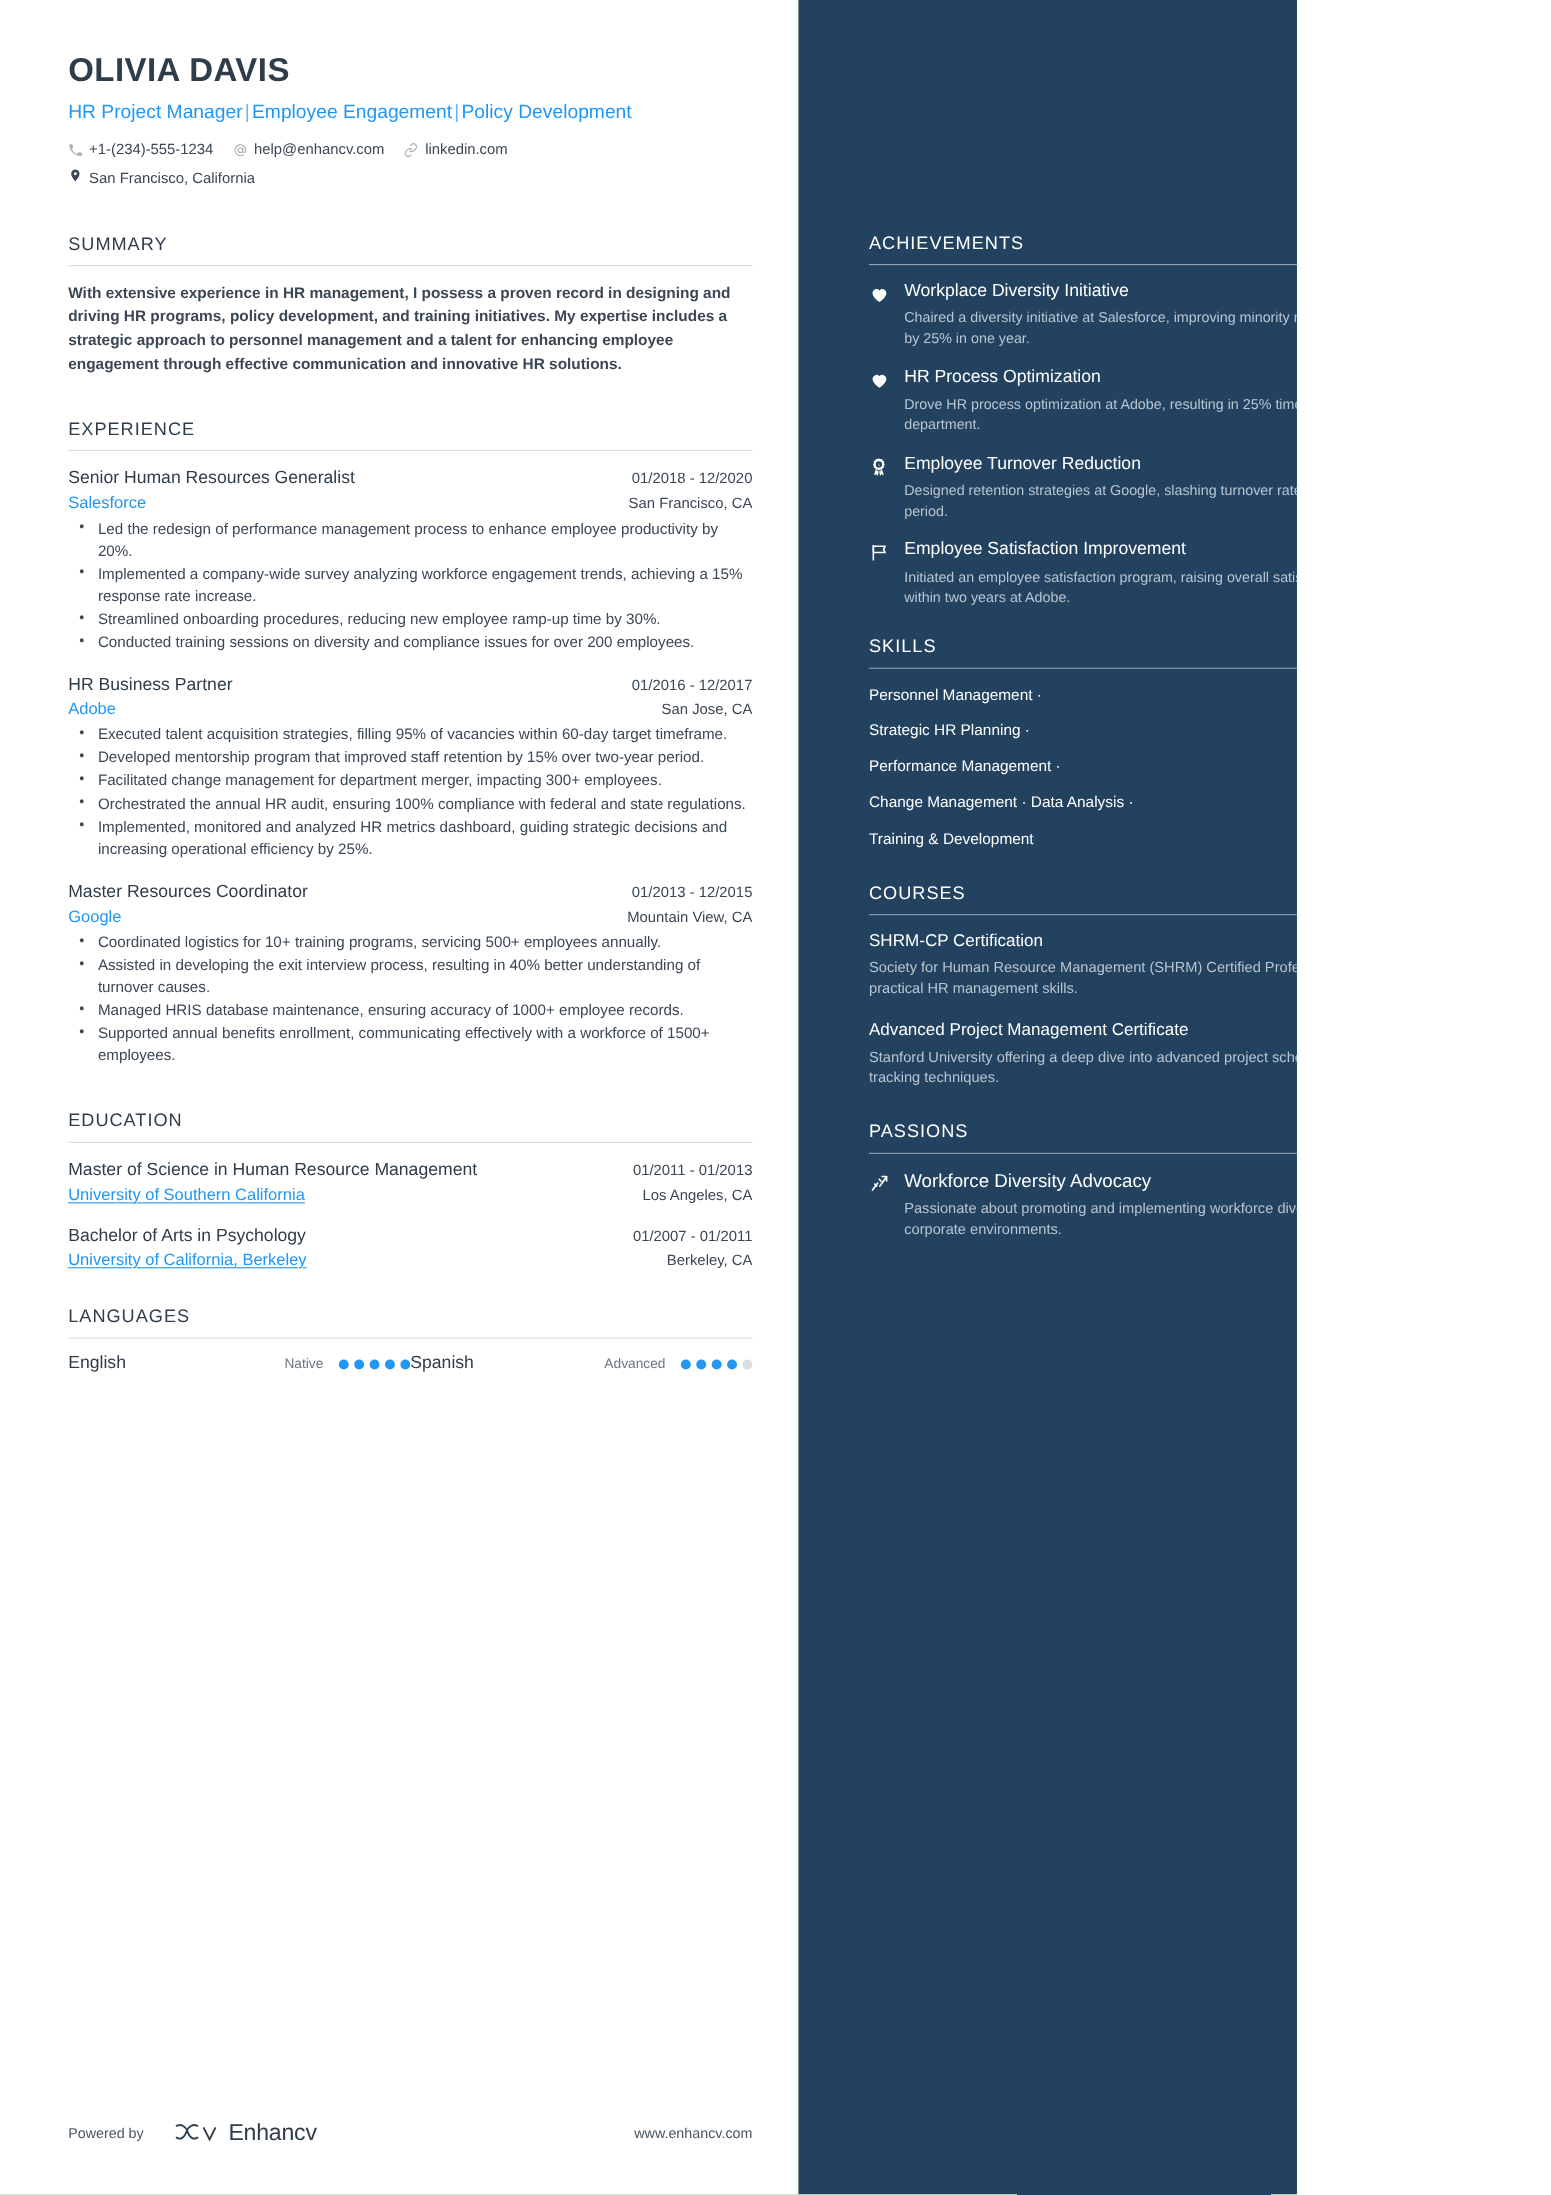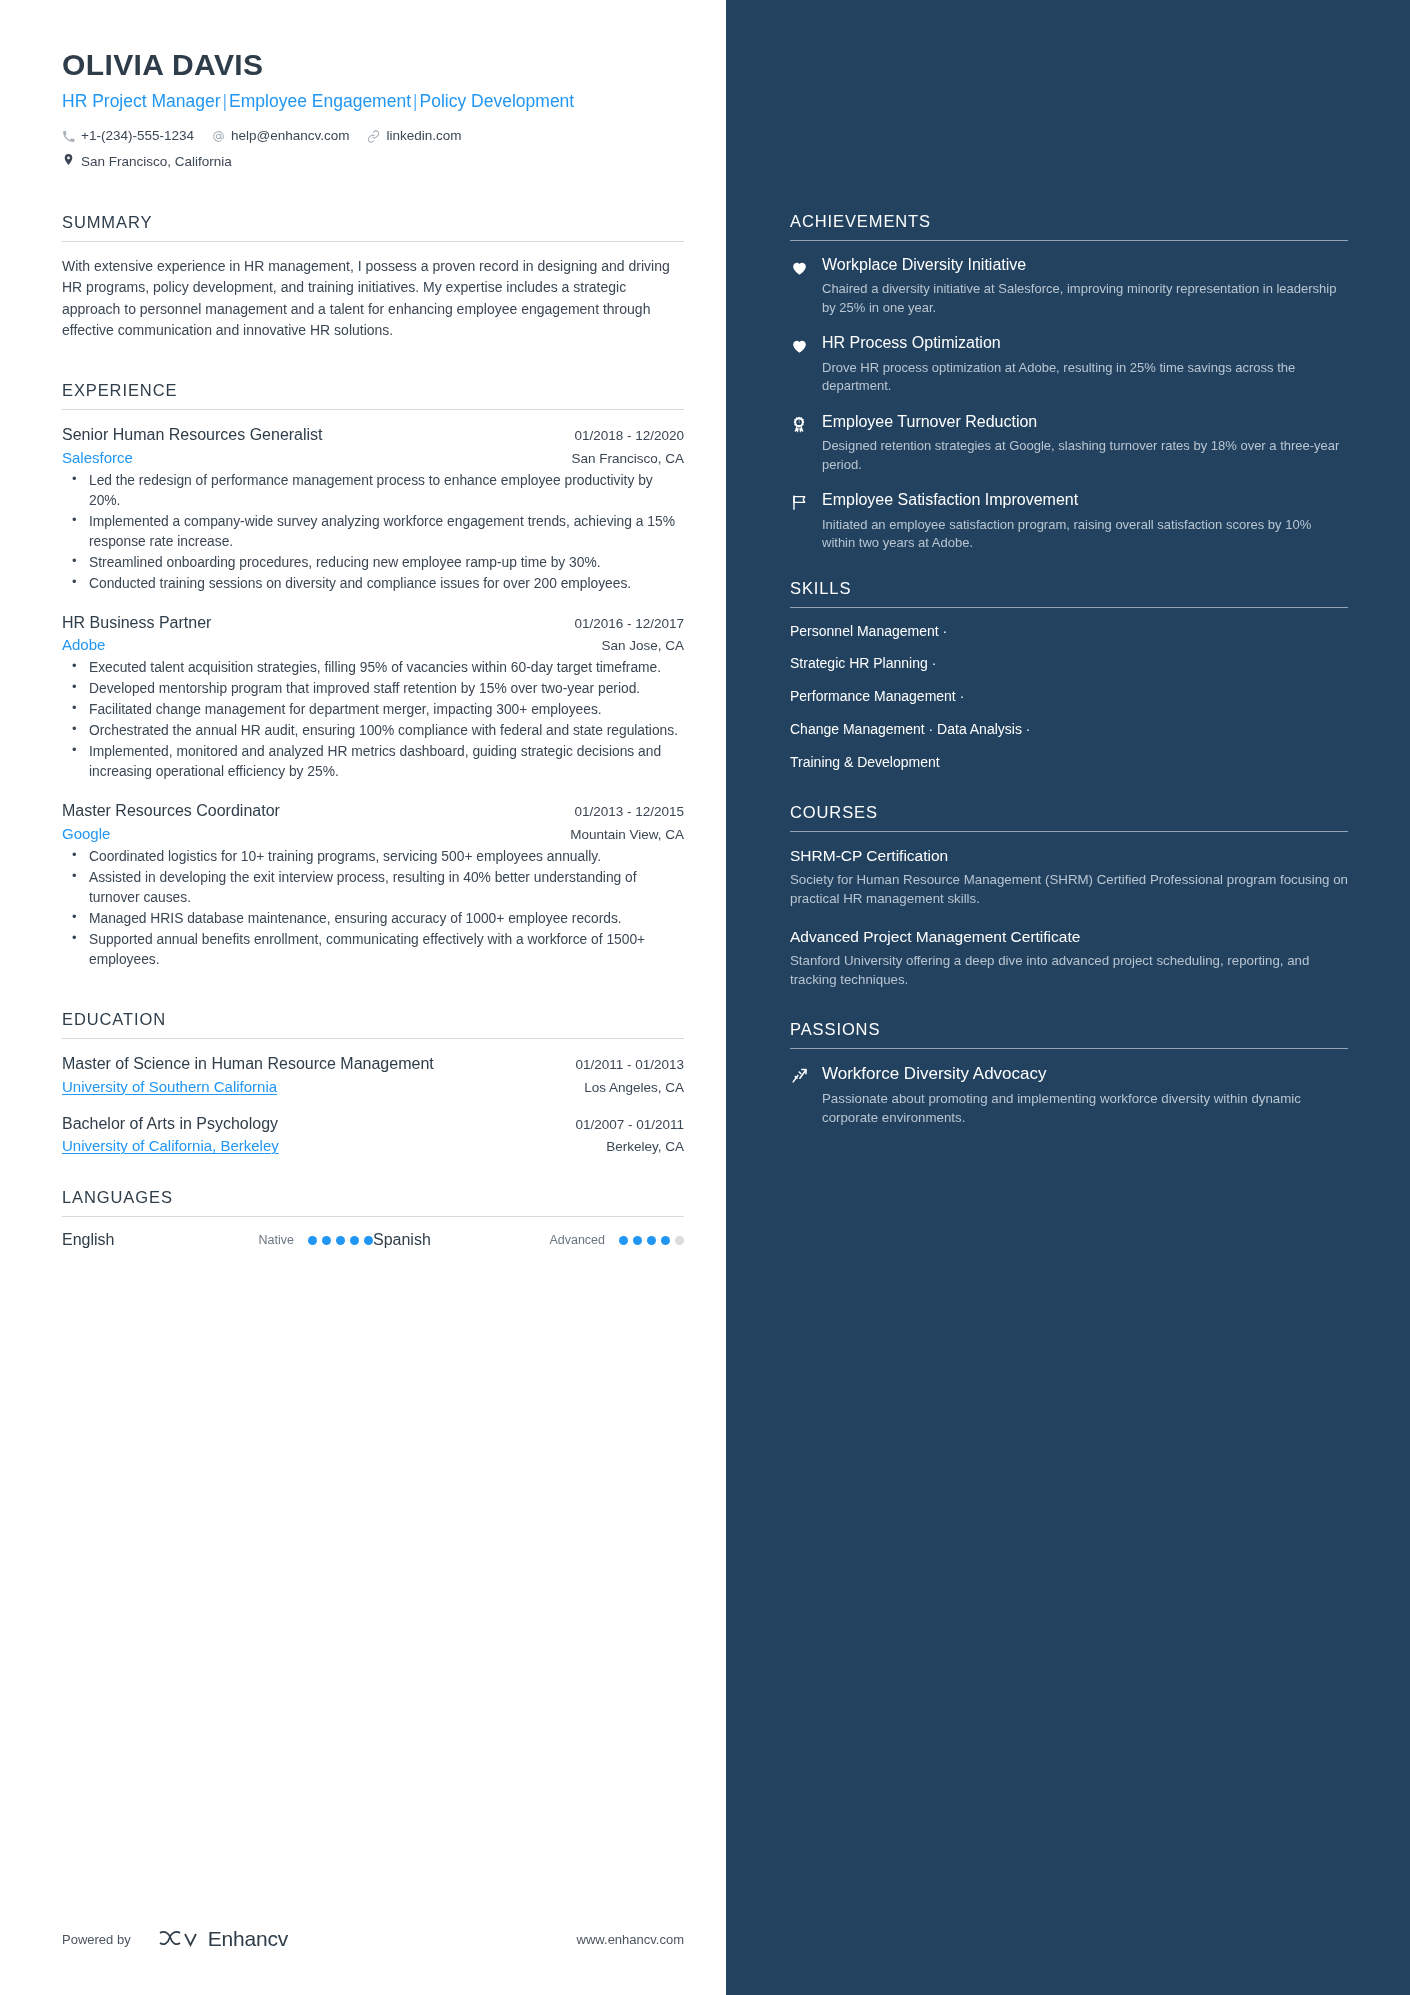--- a/index.html
+++ b/index.html
@@ -5,21 +5,21 @@
   * { box-sizing: border-box; margin: 0; padding: 0; }
   html, body {
     width: 1410px;
     height: 1995px;
     background: #ffffff;
     font-family: "Liberation Sans", sans-serif;
     -webkit-font-smoothing: antialiased;
   }
   .page {
     position: relative;
-    width: 1410px;
+    width: 1179px;
     height: 1995px;
     display: flex;
     background: #4d7c0f;
     overflow: hidden;
   }
 
   
   .main {
     width: 726px;
     flex: 0 0 726px;
@@ -68,20 +68,21 @@
     font-weight: normal;
     padding-bottom: 9px;
     border-bottom: 1px solid #d6dadd;
     margin-bottom: 14px;
   }
 
   .summary-text {
     font-size: 14px;
     line-height: 1.52;
     color: #3b4754;
+    font-weight: bold;
   }
 
   .entry { margin-top: 18px; }
   .entry:first-of-type { margin-top: 2px; }
   .entry-head {
     display: flex;
     justify-content: space-between;
     align-items: baseline;
   }
   .entry-title { font-size: 16px; color: #2e3d49; line-height: 1.35; }

